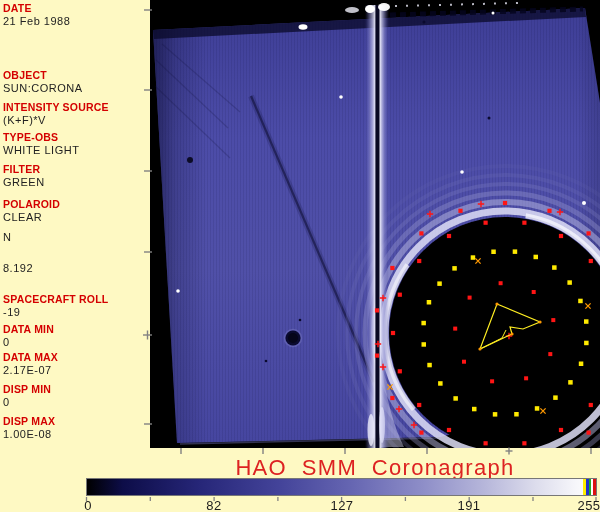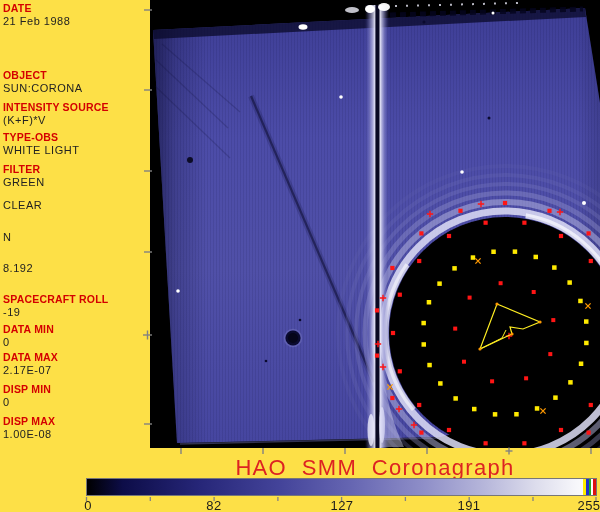--- a/index.html
+++ b/index.html
@@ -1,16 +1,16 @@
 <!DOCTYPE html>
 <html><head>
 <meta charset="utf-8">
 <style>
   html,body{margin:0;padding:0;background:#d8d8d8;}
-  .canvas{position:relative;width:600px;height:512px;background:#fde047;overflow:hidden;
+  .canvas{position:relative;width:600px;height:512px;background:#fef9c3;overflow:hidden;
           font-family:"Liberation Sans",sans-serif;}
   
   .sidebar{position:absolute;left:0;top:0;width:148px;height:447px;}
   .field{position:absolute;left:3px;width:145px;}
   .flabel{font-size:10.5px;font-weight:700;color:#d40000;line-height:12px;letter-spacing:0.2px;white-space:nowrap;}
   .fvalue{font-size:11px;color:#222222;line-height:15px;letter-spacing:0.5px;white-space:nowrap;}
   
   .image-area{position:absolute;left:150px;top:0;width:450px;height:448px;background:#000;}
   .image-area svg{display:block;}
   
@@ -46,20 +46,21 @@
       </div>
     <div class="field" style="top:131px">
         <div class="flabel">TYPE-OBS</div>
         <div class="fvalue">WHITE LIGHT</div>
       </div>
     <div class="field" style="top:163px">
         <div class="flabel">FILTER</div>
         <div class="fvalue">GREEN</div>
       </div>
     <div class="field" style="top:198px">
+        <div class="flabel">POLAROID</div>
         <div class="fvalue">CLEAR</div>
       </div>
     <div class="field" style="top:230px">
         <div class="fvalue">N</div>
       </div>
     <div class="field" style="top:261px">
         <div class="fvalue">8.192</div>
       </div>
     <div class="field" style="top:293px">
         <div class="flabel">SPACECRAFT ROLL</div>

